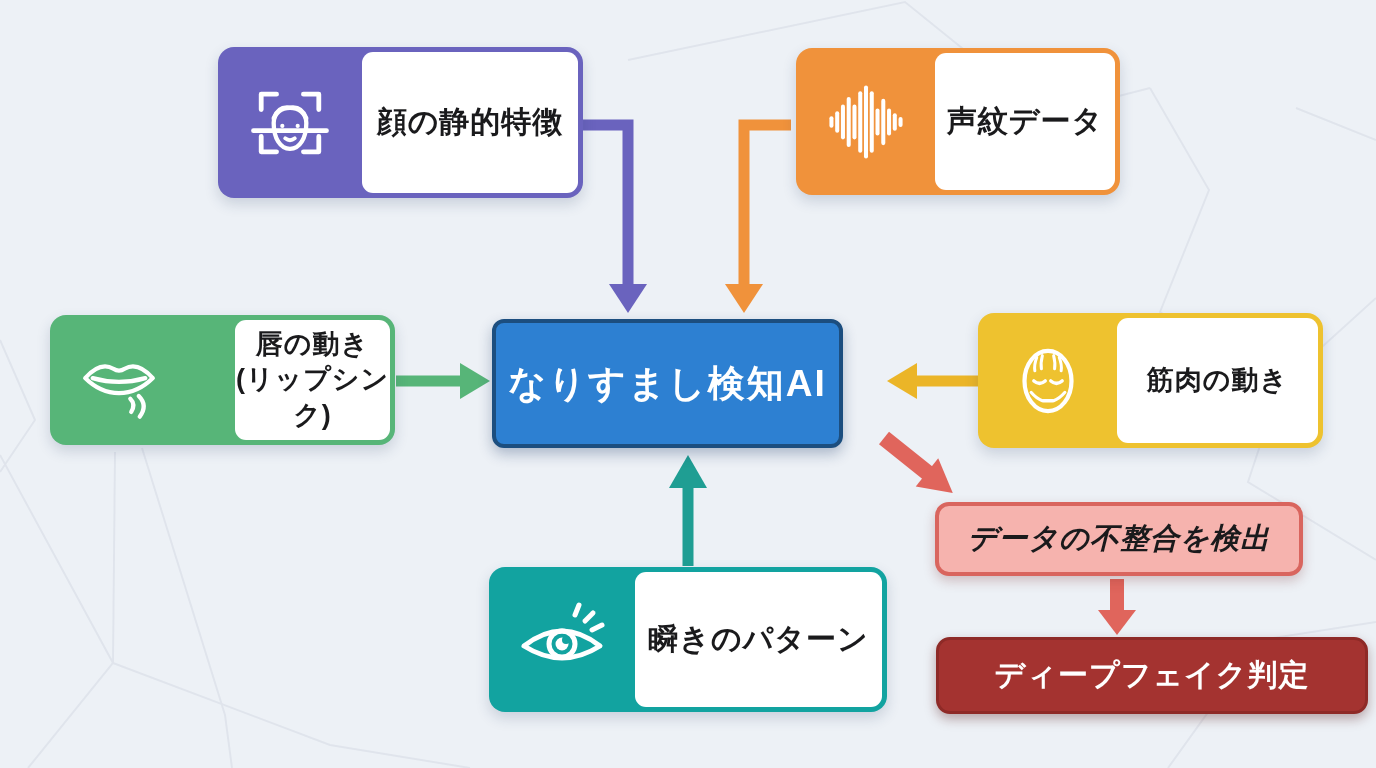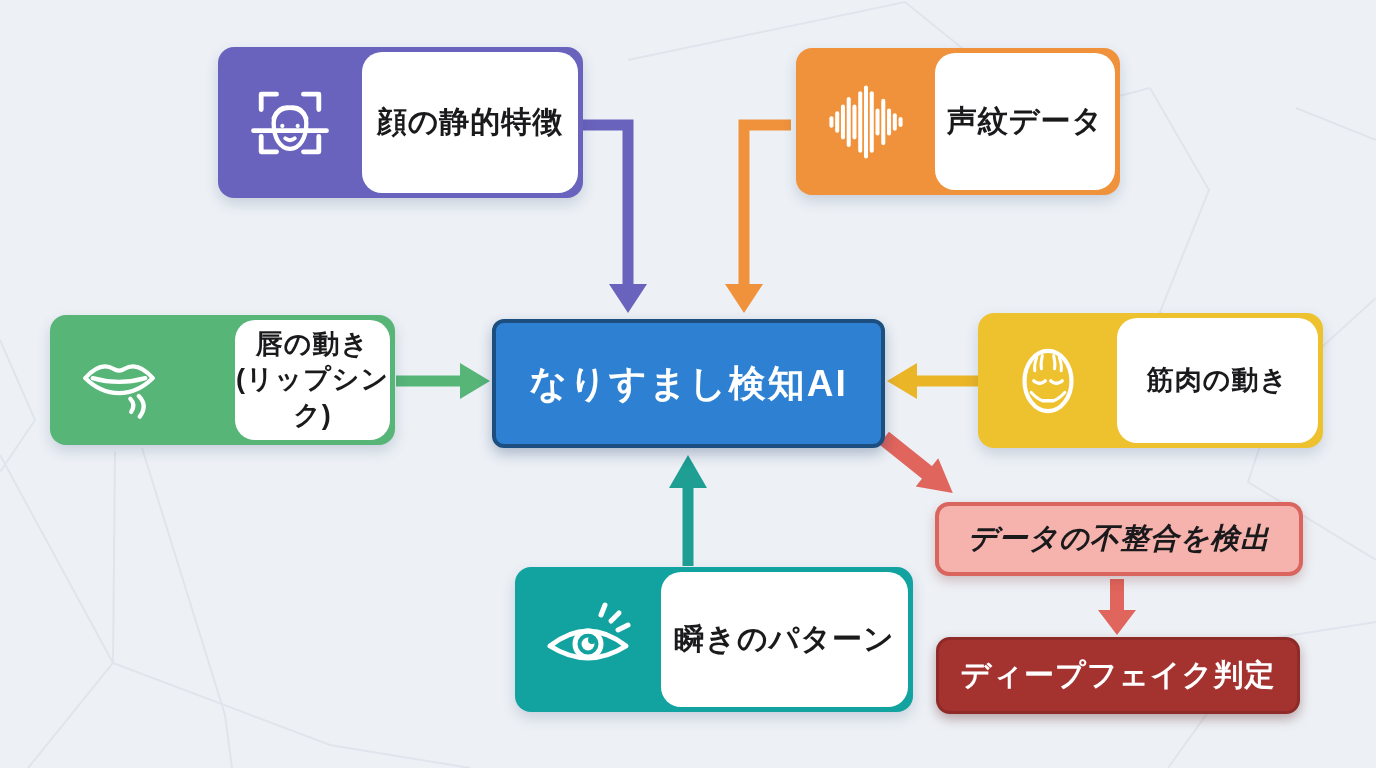--- a/index.html
+++ b/index.html
@@ -12,38 +12,38 @@
     --red-arrow:#E0655C; --dark-red:#A43330; --dark-red-border:#8E2A27;
     --label-text:#1a1a1c; --white:#ffffff;
   }
   html,body{margin:0;padding:0;}
   body{font-family:"Liberation Sans","DejaVu Sans",sans-serif;background:var(--bg);}
   #stage{position:relative;width:1376px;height:768px;overflow:hidden;background:var(--bg);}
   #stage svg.layer{position:absolute;left:0;top:0;}
   .node{position:absolute;display:flex;border-radius:16px;
         box-shadow:0 6px 14px rgba(40,60,100,.18);z-index:3;}
   .icon-sect{display:flex;align-items:center;justify-content:center;flex:0 0 auto;}
-  .label-sect{flex:1 1 auto;background:var(--white);border-radius:20px;margin:5px 5px 5px 0;
+  .label-sect{flex:1 1 auto;background:var(--white);border-radius:11px;margin:5px 5px 5px 0;
         display:flex;flex-direction:column;align-items:center;justify-content:center;
         font-weight:bold;color:var(--label-text);letter-spacing:1px;text-align:center;}
   .n-purple{background:var(--purple);} .n-orange{background:var(--orange);}
   .n-green{background:var(--green);gap:48px;}   .n-yellow{background:var(--yellow);}
   .n-teal{background:var(--teal);}
   .fs-1{font-size:30px;} .fs-2{font-size:27px;line-height:1.3;}
-  .ai-box{position:absolute;left:492px;top:319px;width:393px;height:129px;z-index:3;
+  .ai-box{position:absolute;left:492px;top:319px;width:351px;height:129px;z-index:3;
         background:var(--blue);border:4px solid var(--blue-border);border-radius:12px;
         box-sizing:border-box;display:flex;align-items:center;justify-content:center;
         color:#fff;font-weight:bold;font-size:37px;letter-spacing:2px;
         box-shadow:0 6px 14px rgba(20,50,100,.3);}
   .pink-box{position:absolute;left:935px;top:502px;width:368px;height:74px;z-index:3;
         background:var(--pink);border:4px solid var(--pink-border);border-radius:14px;
         box-sizing:border-box;display:flex;align-items:center;justify-content:center;
         color:var(--label-text);font-weight:bold;font-size:29px;letter-spacing:1px;
         box-shadow:0 5px 12px rgba(120,40,40,.25);font-style:italic;}
-  .verdict-box{position:absolute;left:936px;top:637px;width:364px;height:77px;z-index:3;
+  .verdict-box{position:absolute;left:936px;top:637px;width:432px;height:77px;z-index:3;
         background:var(--dark-red);border:3px solid var(--dark-red-border);border-radius:14px;
         box-sizing:border-box;display:flex;align-items:center;justify-content:center;
         color:#fff;font-weight:bold;font-size:30px;letter-spacing:1px;
         box-shadow:0 5px 12px rgba(80,20,20,.35);}
   .node svg,.ai-box svg{display:block;}
 </style>
 </head>
 <body>
 
 <div id="stage">
@@ -167,21 +167,21 @@
         <path d="M32 62 q6 7 12 9" stroke-width="3.2"></path>
         <path d="M68 62 q-6 7 -12 9" stroke-width="3.2"></path>
         <path d="M45 71 h10" stroke-width="3.8"></path>
       </svg>
     </div>
     <div class="label-sect fs-2">
       <span>筋肉の動き</span>
     </div>
   </div>
 
-  <div class="node n-teal" style="left:515px;top:567px;width:398px;height:145px">
+  <div class="node n-teal" style="left:489px;top:567px;width:398px;height:145px">
     <div class="icon-sect" style="width:146px">
       <svg width="100" height="100" viewBox="0 0 100 100" fill="none" stroke="#fff" stroke-width="5" stroke-linecap="round" stroke-linejoin="round">
         <path d="M12 56 Q50 26 88 56 Q50 80 12 56 Z"></path>
         <circle cx="50" cy="54" r="13"></circle>
         <circle cx="50" cy="54" r="6.5" fill="#fff" stroke="none"></circle>
         <circle cx="54" cy="50" r="4" fill="var(--teal)" stroke="none"></circle>
         <path d="M63 25 l4 -10"></path>
         <path d="M73 31 l8 -8"></path>
         <path d="M80 40 l10 -5"></path>
       </svg>

